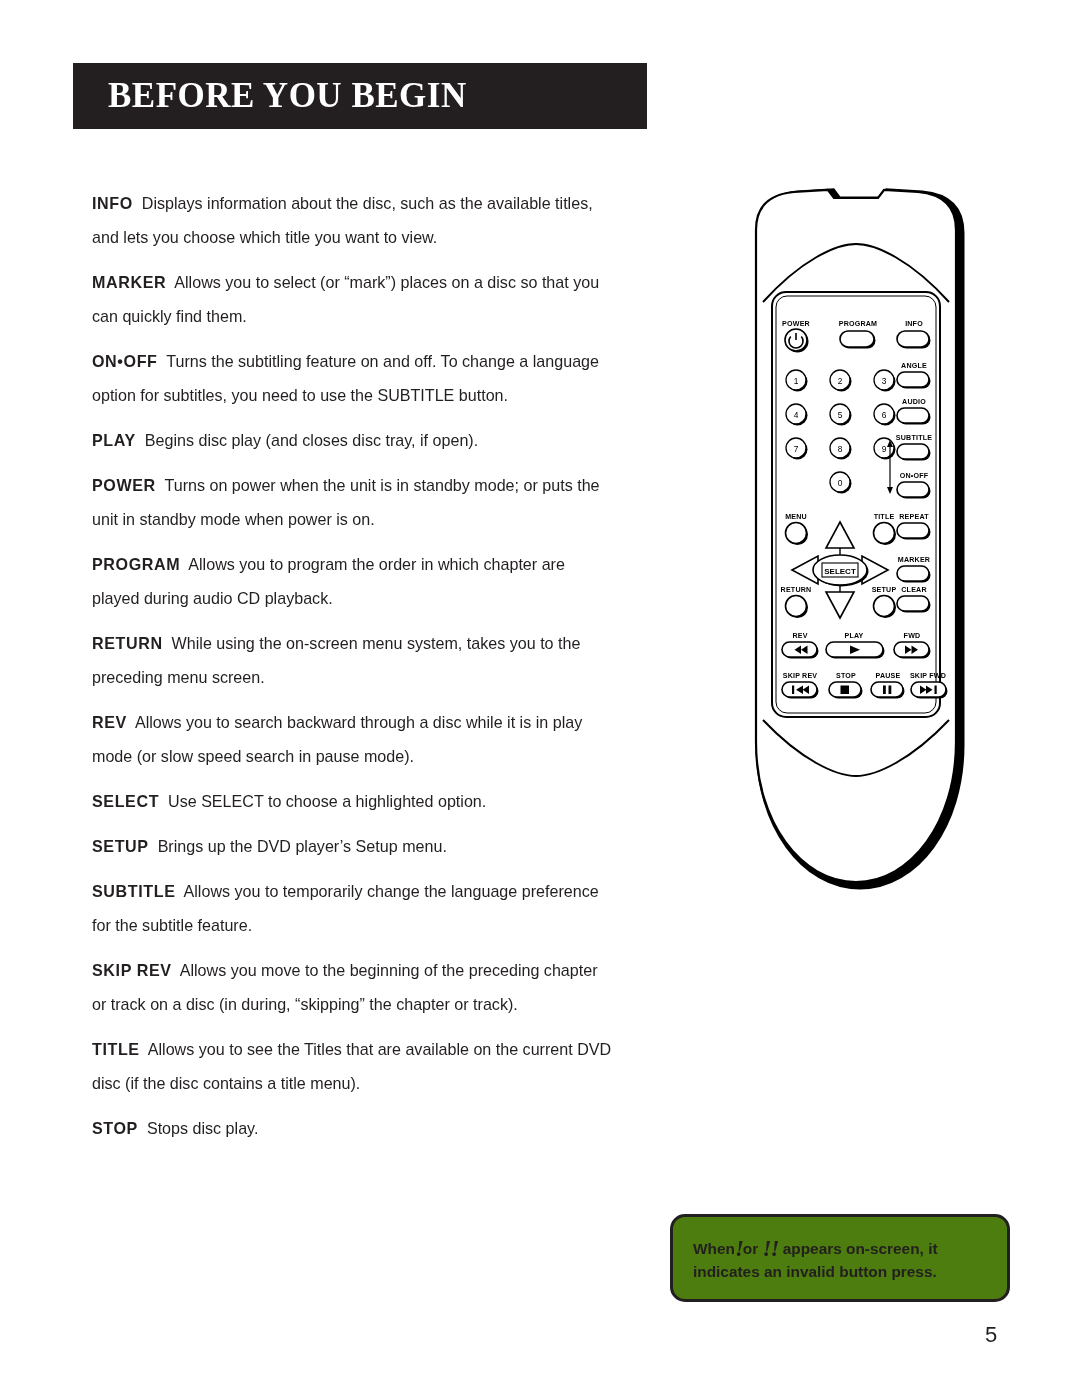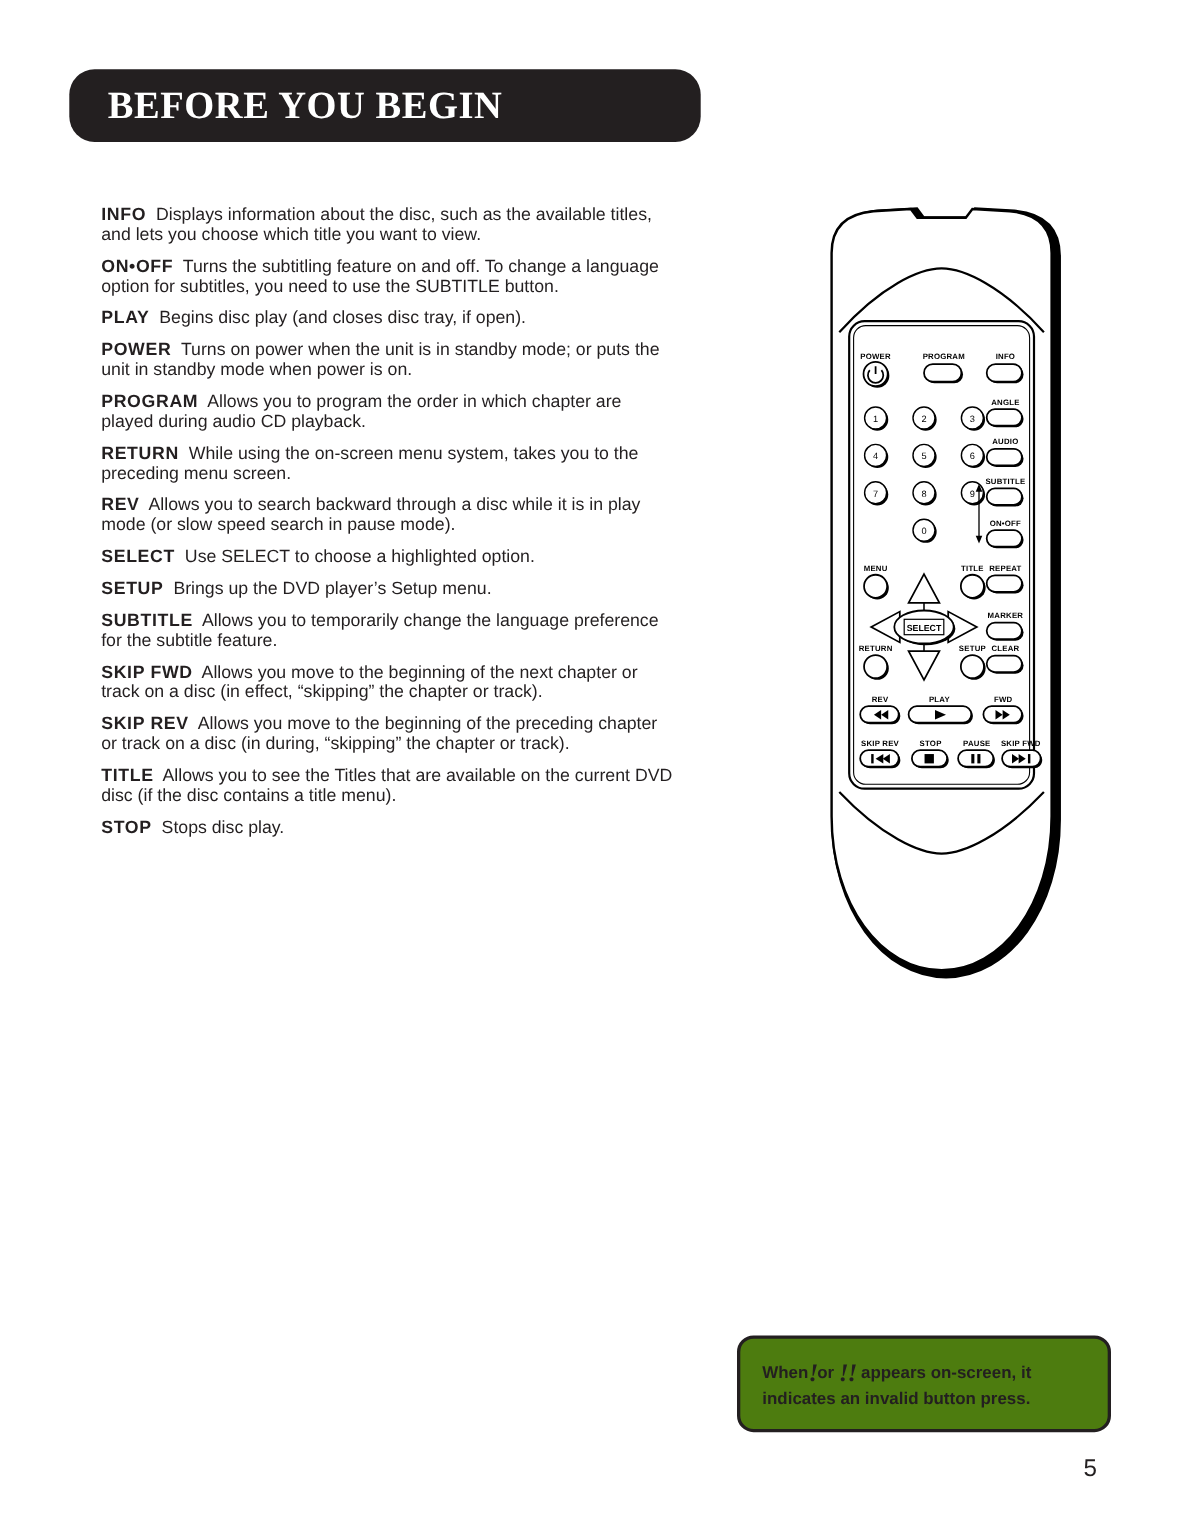--- a/index.html
+++ b/index.html
@@ -12,49 +12,48 @@
     height: 1397px;
     position: relative;
     font-family: "Liberation Sans", sans-serif;
     color: #231f20;
     overflow: hidden;
   }
 
   
   #header-banner {
     position: absolute;
-    left: 63px;
+    left: 73px;
     top: 63px;
     width: 574px;
     height: 66px;
     background: #231f20;
     display: flex;
     align-items: center;
-    border-radius: 23px;
   }
   #header-title {
     color: #ffffff;
     font-family: "Liberation Serif", serif;
     font-weight: bold;
     font-size: 35px;
     letter-spacing: 0.5px;
     margin-left: 35px;
     white-space: nowrap;
   }
 
   
   #text-column {
     position: absolute;
     left: 92px;
     top: 186px;
     width: 520px;
   }
   .entry {
     font-size: 16.1px;
-    line-height: 18px;
+    line-height: 34px;
     margin: 0 0 11px 0;
     text-align: left;
     color: #231f20;
   }
   .entry .term {
     font-weight: bold;
     letter-spacing: 0.6px;
   }
 
   
@@ -126,30 +125,30 @@
 </style>
 </head>
 <body>
 
 <div id="header-banner">
   <div id="header-title">BEFORE YOU BEGIN</div>
 </div>
 
 <div id="text-column">
   <p class="entry"><span class="term">INFO</span>&nbsp; <span>Displays information about the disc, such as the available titles, and lets you choose which title you want to view.</span></p>
+  <p class="entry"><span class="term">MARKER</span>&nbsp; <span>Allows you to select (or “mark”) places on a disc so that you can quickly find them.</span></p>
   <p class="entry"><span class="term">ON•OFF</span>&nbsp; <span>Turns the subtitling feature on and off. To change a language option for subtitles, you need to use the SUBTITLE button.</span></p>
   <p class="entry"><span class="term">PLAY</span>&nbsp; <span>Begins disc play (and closes disc tray, if open).</span></p>
   <p class="entry"><span class="term">POWER</span>&nbsp; <span>Turns on power when the unit is in standby mode; or puts the unit in standby mode when power is on.</span></p>
   <p class="entry"><span class="term">PROGRAM</span>&nbsp; <span>Allows you to program the order in which chapter are played during audio CD playback.</span></p>
   <p class="entry"><span class="term">RETURN</span>&nbsp; <span>While using the on-screen menu system, takes you to the preceding menu screen.</span></p>
   <p class="entry"><span class="term">REV</span>&nbsp; <span>Allows you to search backward through a disc while it is in play mode (or slow speed search in pause mode).</span></p>
   <p class="entry"><span class="term">SELECT</span>&nbsp; <span>Use SELECT to choose a highlighted option.</span></p>
   <p class="entry"><span class="term">SETUP</span>&nbsp; <span>Brings up the DVD player’s Setup menu.</span></p>
   <p class="entry"><span class="term">SUBTITLE</span>&nbsp; <span>Allows you to temporarily change the language preference for the subtitle feature.</span></p>
-  <p class="entry"><span class="term">SKIP FWD</span>&nbsp; <span>Allows you move to the beginning of the next chapter or track on a disc (in effect, “skipping” the chapter or track).</span></p>
   <p class="entry"><span class="term">SKIP REV</span>&nbsp; <span>Allows you move to the beginning of the preceding chapter or track on a disc (in during, “skipping” the chapter or track).</span></p>
   <p class="entry"><span class="term">TITLE</span>&nbsp; <span>Allows you to see the Titles that are available on the current DVD disc (if the disc contains a title menu).</span></p>
   <p class="entry"><span class="term">STOP</span>&nbsp; <span>Stops disc play.</span></p>
 </div>
 
 <div id="remote-figure">
 <svg width="300" height="710" viewBox="0 0 300 710" xmlns="http://www.w3.org/2000/svg">
 
   <path d="M 50 48 C 50 22 66 12 88 10 L 122 8 L 128 16 L 172 16 L 178 8 L 212 10 C 234 12 250 22 250 48
            L 250 560 C 250 640 205 700 150 700 C 95 700 50 640 50 560 Z" fill="none" stroke="#000000" stroke-width="9" transform="translate(4,3)"></path>

